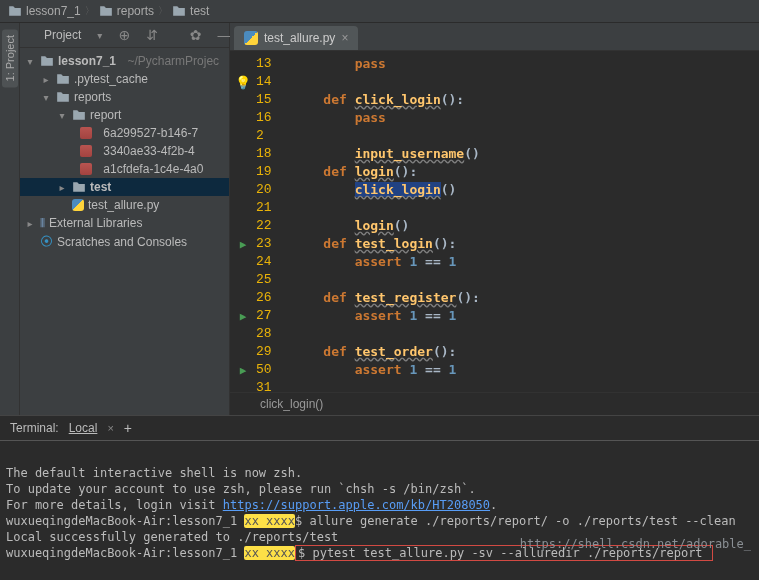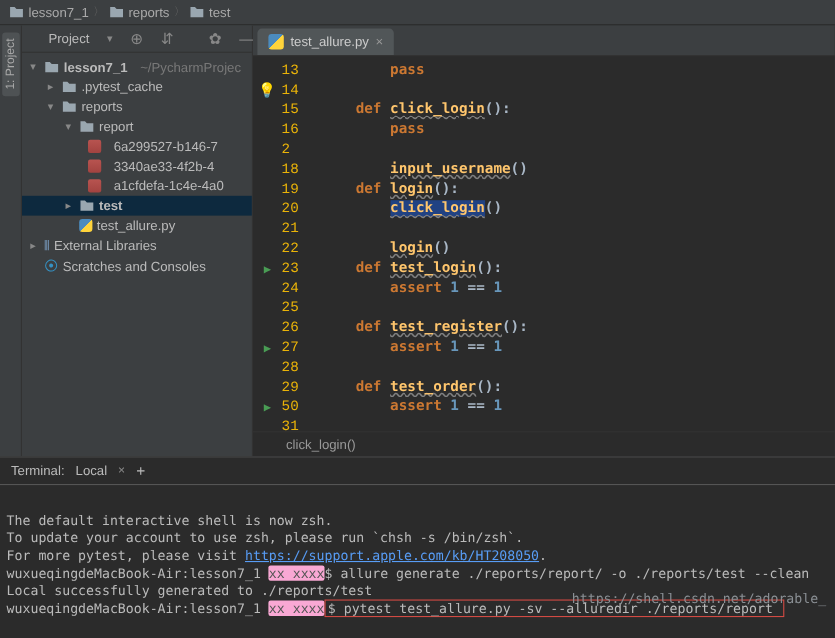--- a/index.html
+++ b/index.html
@@ -116,36 +116,36 @@
 .fn { color: #ffc66d; text-decoration: underline wavy #808080; }
 .num { color: #6897bb; }
 .plain { color: #a9b7c6; }
 .bulb { color: #e6b422; font-size: 13px; }
 .highlight-sel { background: #214283; }
 .editor-status { border-top: 1px solid #323232; padding: 4px 30px; color: #999; font-size: 12px; }
 
 .terminal-panel { background: #2b2b2b; border-top: 1px solid #444; height: 165px; display: flex; flex-direction: column; }
 .term-header { display: flex; align-items: center; gap: 10px; padding: 4px 10px; border-bottom: 1px solid #555; font-size: 12px; }
 .term-header .term-label { color: #bbb; }
-.term-header .local-tab { color: #bbb; }
+.term-header .local-tab { color: #bbb; text-decoration: underline; }
 .term-header .tx { color: #888; font-size: 11px; }
 .term-header .plus { color: #bbb; font-size: 14px; }
 .term-body {
   flex: 1;
   padding: 8px 6px;
   font-family: Menlo, Consolas, monospace;
   font-size: 12px;
   color: #bbb;
   line-height: 16px;
   white-space: pre;
   overflow: hidden;
   position: relative;
 }
 .term-body a { color: #589df6; text-decoration: underline; }
-.term-body .blur { background: #f9a8d4; color: #555; border-radius: 2px; }
+.term-body .blur { background: #fde047; color: #555; border-radius: 2px; }
 .red-box { border: 1.5px solid #d24a43; padding: 0 2px; }
 .watermark { position: absolute; right: 8px; bottom: 28px; color: #8a8f94; font-size: 12px; pointer-events: none; }
 </style>
 </head>
 <body>
 
 <div class="breadcrumbs">
   <span class="crumb">
     <svg class="dir-icon" viewBox="0 0 24 20">
         <path d="M2 2h7l3 3h10v13H2z"></path>
@@ -331,18 +331,18 @@
 <div class="terminal-panel">
   <div class="term-header">
     <span class="term-label">Terminal:</span>
     <span class="local-tab">Local</span>
     <span class="tx">×</span>
     <span class="plus">+</span>
   </div>
   <div class="term-body">
 <span>The default interactive shell is now zsh.</span>
 <span>To update your account to use zsh, please run `chsh -s /bin/zsh`.</span>
-<span>For more pytest, please visit </span><a>https://support.apple.com/kb/HT208050</a><span>.</span>
+<span>For more details, login visit </span><a>https://support.apple.com/kb/HT208050</a><span>.</span>
 <span>wuxueqingdeMacBook-Air:lesson7_1 </span><span class="blur">xx xxxx</span><span>$ allure generate ./reports/report/ -o ./reports/test --clean</span>
 <span>Local successfully generated to ./reports/test</span>
 <span>wuxueqingdeMacBook-Air:lesson7_1 </span><span class="blur">xx xxxx</span><span class="red-box">$ pytest test_allure.py -sv --alluredir ./reports/report </span><span class="watermark">https://shell.csdn.net/adorable_</span>
 </div>
 </div>
 
 </body></html>

